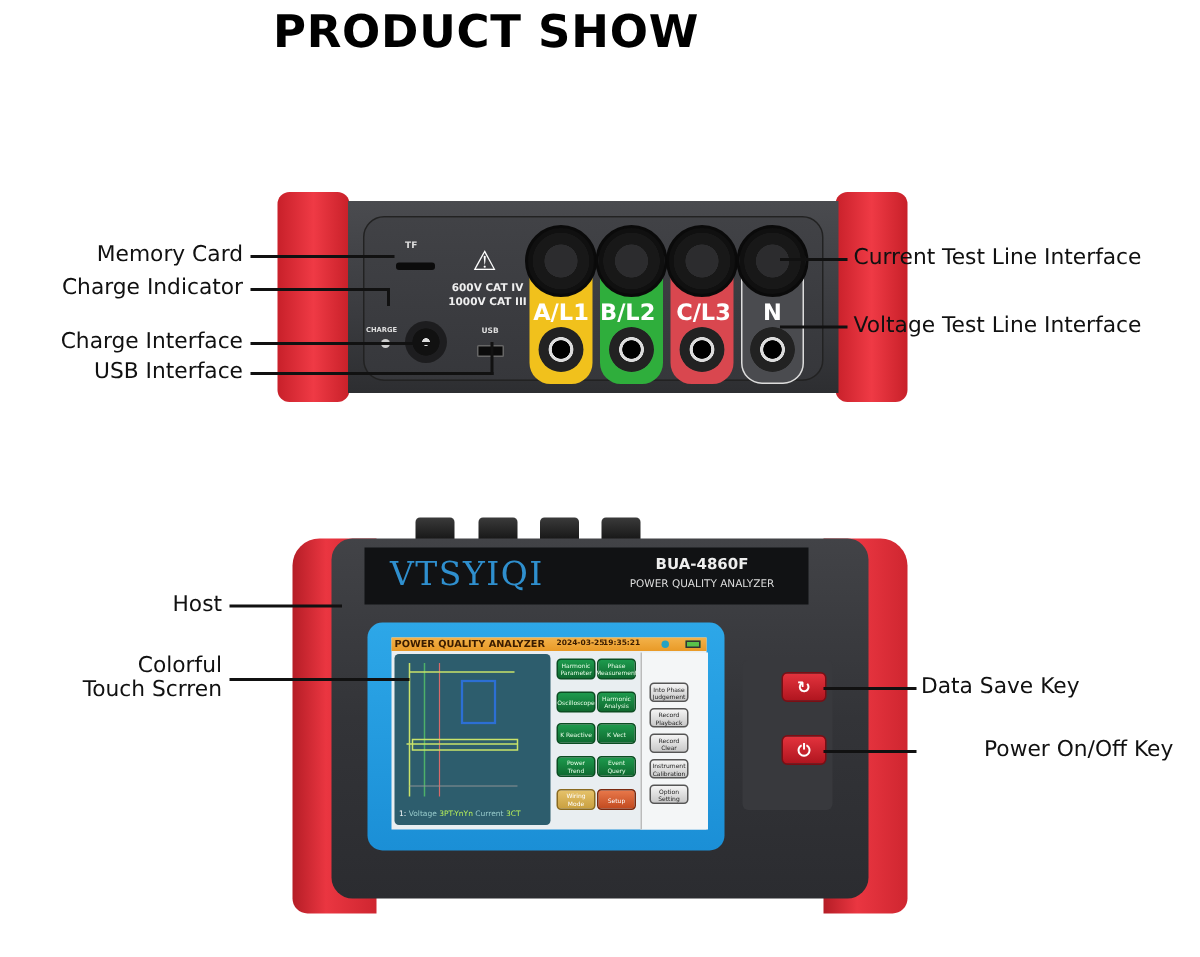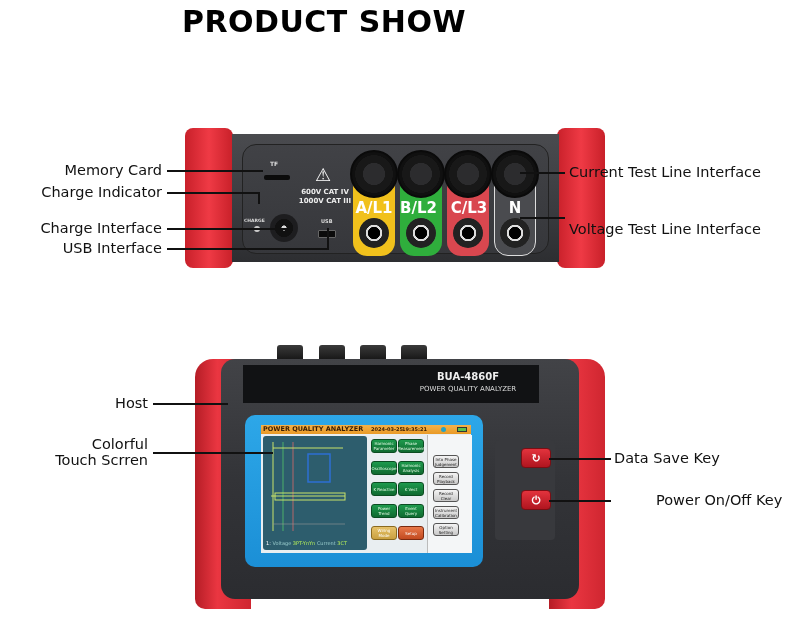--- a/index.html
+++ b/index.html
@@ -88,35 +88,36 @@
 <div class="abs label right" style="right:638px;top:220px;">Charge Interface</div>
 <div class="abs line" style="left:167px;top:228px;width:120px;"></div>
 
 <div class="abs label right" style="right:638px;top:240px;">USB Interface</div>
 <div class="abs line" style="left:167px;top:248px;width:162px;"></div>
 <div class="abs vline" style="left:327px;top:228px;height:22px;"></div>
 
 <div class="abs line" style="left:520px;top:172px;width:45px;"></div>
 <div class="abs label" style="left:569px;top:164px;">Current Test Line Interface</div>
 <div class="abs line" style="left:520px;top:217px;width:45px;"></div>
-<div class="abs label" style="left:569px;top:209px;margin-top:12px;">Voltage Test Line Interface</div>
+<div class="abs label" style="left:569px;top:209px;">Voltage Test Line Interface</div>
 
 <div class="abs" style="left:195px;top:345px;width:410px;height:265px;">
 
   <div class="abs knob" style="left:82px;top:0;width:26px;height:16px;"></div>
   <div class="abs knob" style="left:124px;top:0;width:26px;height:16px;"></div>
   <div class="abs knob" style="left:165px;top:0;width:26px;height:16px;"></div>
   <div class="abs knob" style="left:206px;top:0;width:26px;height:16px;"></div>
 
   <div class="abs rbumper" style="left:0;top:14px;width:56px;height:250px;border-radius:18px 0 0 10px;"></div>
   <div class="abs rbumper" style="left:354px;top:14px;width:56px;height:250px;border-radius:0 18px 10px 0;"></div>
 
   <div class="abs host" style="left:26px;top:14px;width:358px;height:240px;"></div>
 
   <div class="abs brandbar" style="left:48px;top:20px;width:296px;height:38px;"></div>
+  <div class="abs" style="left:65px;top:26px;font-family:'DejaVu Serif',serif;font-size:22px;color:#2f8fce;letter-spacing:1px;">VTSYIQI</div>
   <div class="abs" style="left:218px;top:26px;width:110px;text-align:center;font-size:10px;font-weight:bold;color:#eee;">BUA-4860F</div>
   <div class="abs" style="left:212px;top:40px;width:122px;text-align:center;font-size:7px;color:#ddd;">POWER QUALITY ANALYZER</div>
 
   <div class="abs screen-frame" style="left:50px;top:70px;width:238px;height:152px;"></div>
   <div class="abs" style="left:70px;top:135px;width:0;height:0;border-top:7px solid transparent;border-bottom:7px solid transparent;border-right:8px solid #0f3553;"></div>
   <div class="abs" style="left:168px;top:135px;width:0;height:0;border-top:7px solid transparent;border-bottom:7px solid transparent;border-left:8px solid #0f3553;"></div>
 
   <div class="abs scr" style="left:66px;top:80px;width:210px;height:128px;">
     <div class="abs scr-head" style="left:0;top:0;width:210px;height:9px;"></div>
     <div class="abs" style="left:2px;top:0px;font-size:6.5px;font-weight:bold;color:#3a1c00;line-height:9px;">POWER QUALITY ANALYZER</div>

